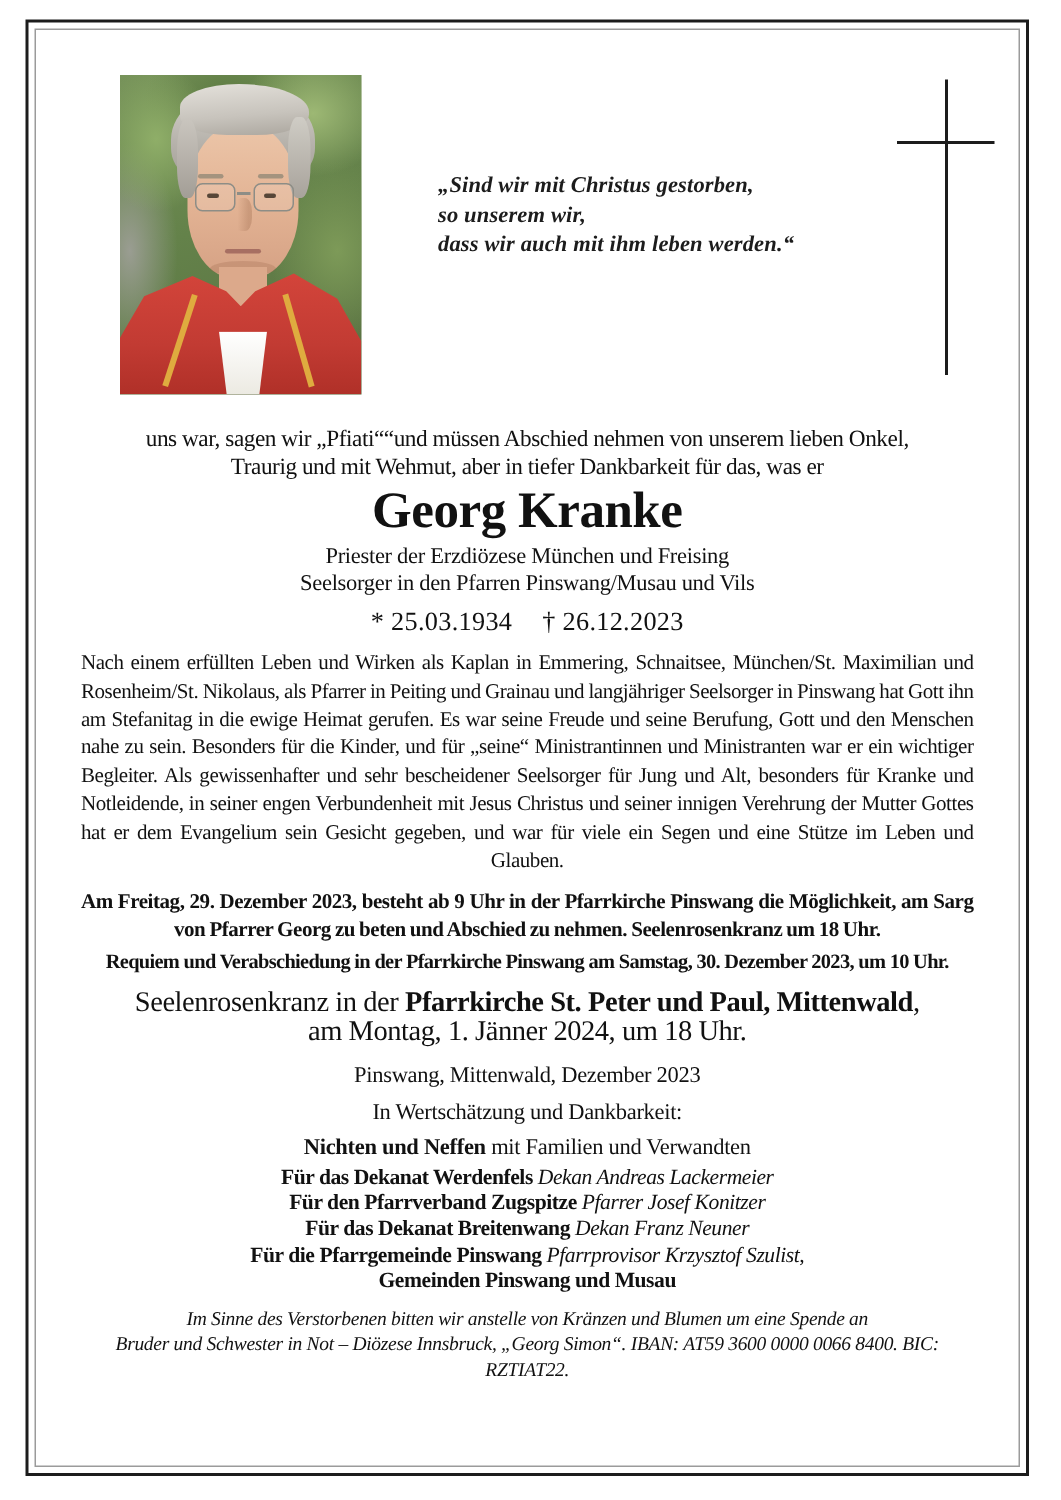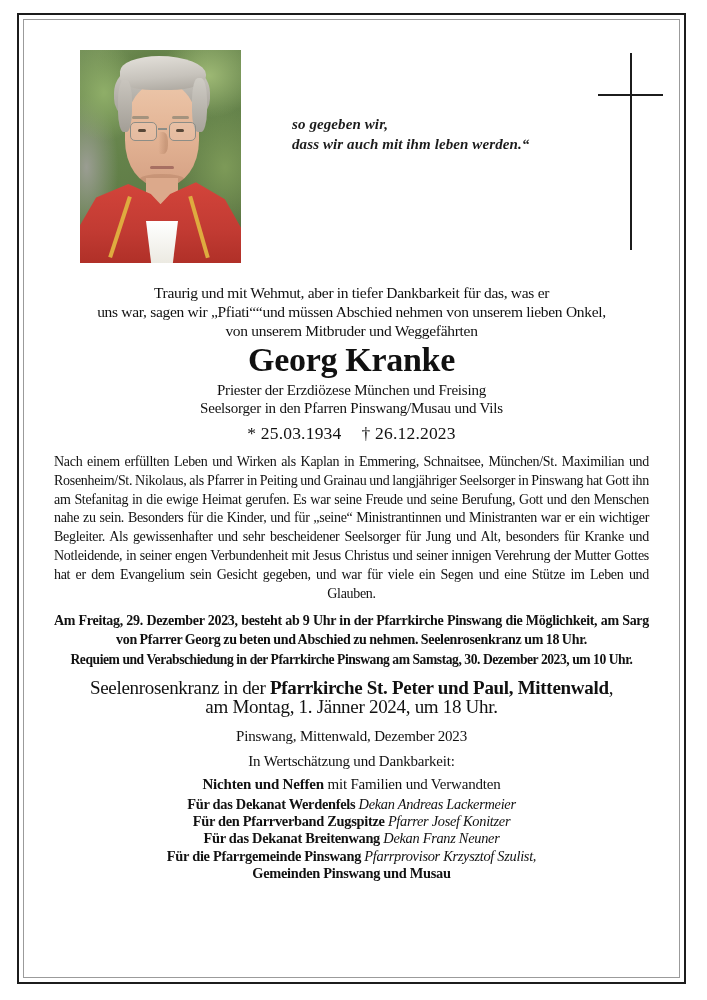--- a/index.html
+++ b/index.html
@@ -125,34 +125,34 @@
           <div class="p-mouth"></div>
           <div class="p-chinshade"></div>
           <div class="p-neck"></div>
           <div class="p-vestment"></div>
           <div class="p-trimL"></div>
           <div class="p-trimR"></div>
           <div class="p-collar"></div>
         </div>
 
         <div class="quote">
-          <div>so gegeben wir,</div>
+          <div>„Sind wir mit Christus gestorben,</div>
+          <div>so unserem wir,</div>
           <div>dass wir auch mit ihm leben werden.“</div>
         </div>
 
         <div class="cross">
           <div class="cross-v"></div>
           <div class="cross-h"></div>
         </div>
       </div>
 
       <div class="sec intro">
+        <div>uns war, sagen wir „Pfiati““und müssen Abschied nehmen von unserem lieben Onkel,</div>
         <div>Traurig und mit Wehmut, aber in tiefer Dankbarkeit für das, was er</div>
-        <div>uns war, sagen wir „Pfiati““und müssen Abschied nehmen von unserem lieben Onkel,</div>
-        <div>von unserem Mitbruder und Weggefährten</div>
       </div>
 
       <div class="sec name">Georg Kranke</div>
 
       <div class="sec subtitle">
         <div>Priester der Erzdiözese München und Freising</div>
         <div>Seelsorger in den Pfarren Pinswang/Musau und Vils</div>
       </div>
 
       <div class="sec dates">
@@ -179,16 +179,20 @@
       </div>
 
       <div class="sec tributes">
         <div><span class="b">Für das Dekanat Werdenfels</span> <span class="i">Dekan Andreas Lackermeier</span></div>
         <div><span class="b">Für den Pfarrverband Zugspitze</span> <span class="i">Pfarrer Josef Konitzer</span></div>
         <div><span class="b">Für das Dekanat Breitenwang</span> <span class="i">Dekan Franz Neuner</span></div>
         <div><span class="b">Für die Pfarrgemeinde Pinswang</span> <span class="i">Pfarrprovisor Krzysztof Szulist,</span></div>
         <div class="b">Gemeinden Pinswang und Musau</div>
       </div>
 
+      <div class="sec donation">
+        <div>Im Sinne des Verstorbenen bitten wir anstelle von Kränzen und Blumen um eine Spende an</div>
+        <div>Bruder und Schwester in Not – Diözese Innsbruck, „Georg Simon“. IBAN: AT59 3600 0000 0066 8400. BIC: RZTIAT22.</div>
+      </div>
 
     </div>
   </div>
 </div>
 
 </body></html>

